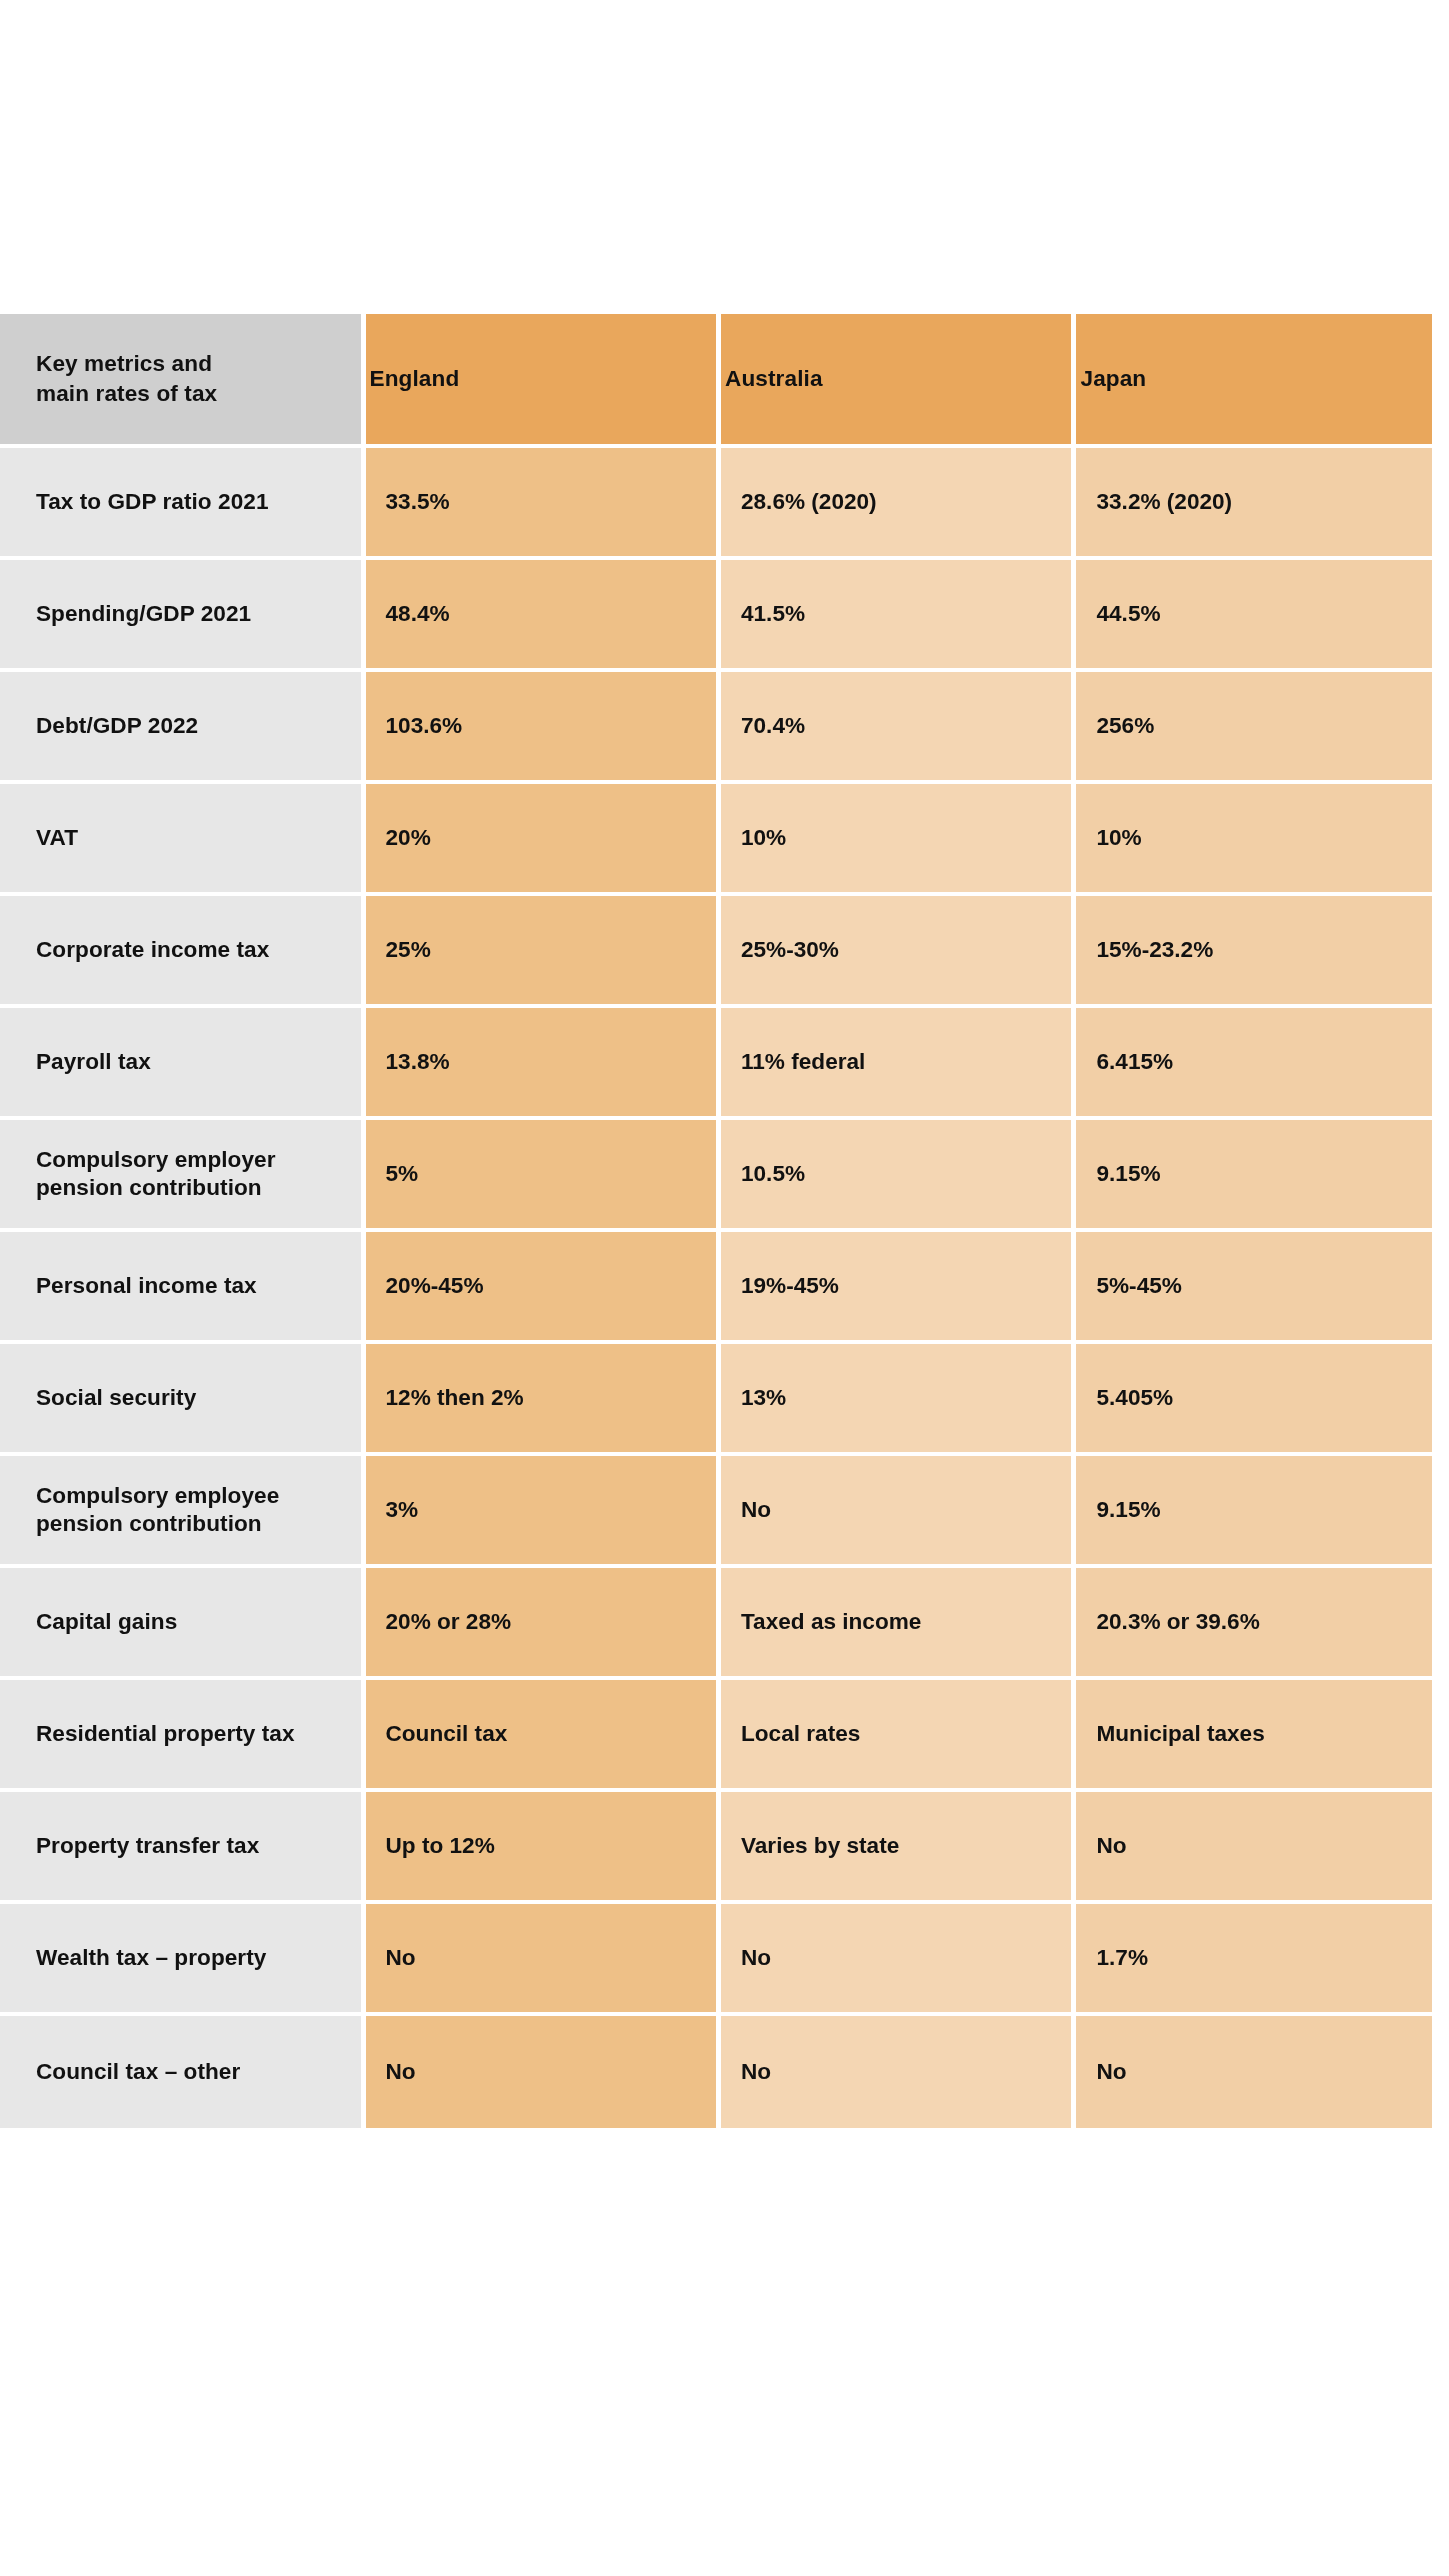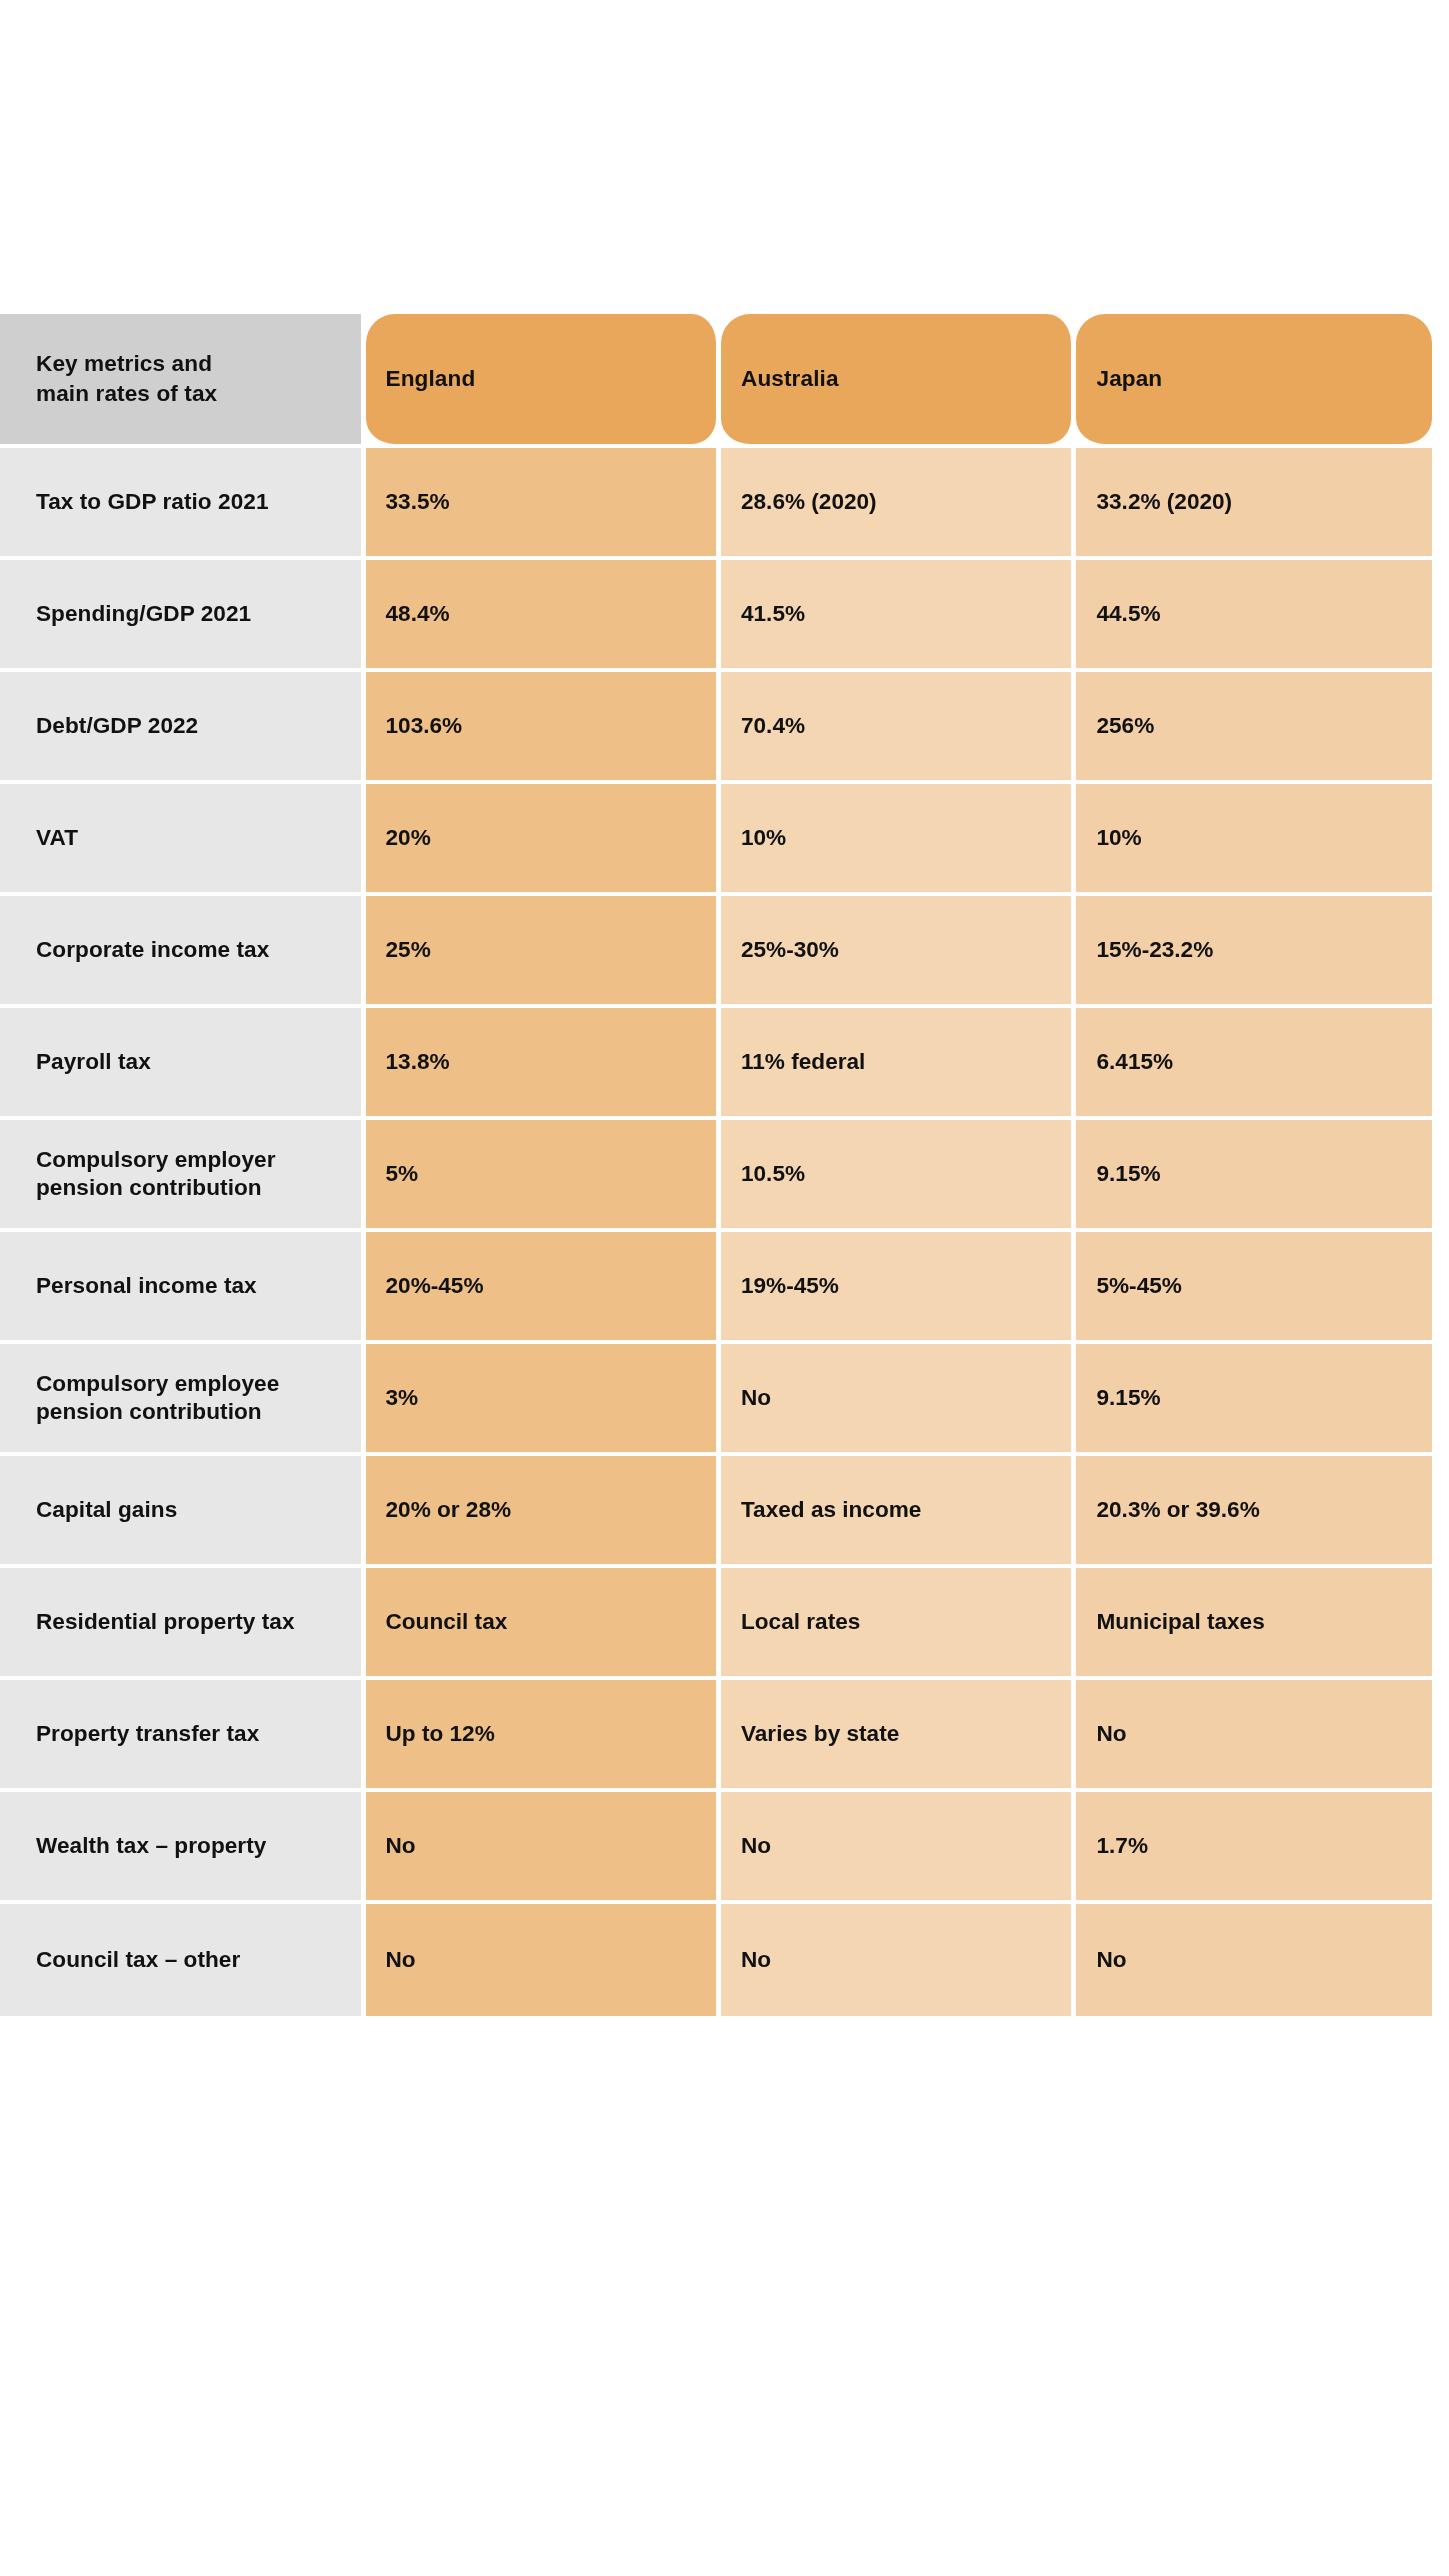--- a/index.html
+++ b/index.html
@@ -47,22 +47,21 @@
     text-align:left;
   }
   tr.head th.metric-head{
     background:#cfcfcf;
     padding-left:36px;
     padding-right:23.5px;
     margin-left:20px;
   }
   tr.head th.country-head{
     background:#e9a75c;
-    padding-left:20px;
-    border-radius:29px;
+    padding-left:4px;
   }
 
   
   tbody td{
     height:112px;
     font-size:22.6px;
     line-height:1.3;
     color:#111111;
   }
   td.metric{
@@ -158,20 +157,26 @@
           <td class="v-jpn">9.15%</td>
         </tr>
 
         <tr>
           <td class="metric">Personal income tax</td>
           <td class="v-eng">20%-45%</td>
           <td class="v-aus">19%-45%</td>
           <td class="v-jpn">5%-45%</td>
         </tr>
 
+        <tr>
+          <td class="metric">Social security</td>
+          <td class="v-eng">12% then 2%</td>
+          <td class="v-aus">13%</td>
+          <td class="v-jpn">5.405%</td>
+        </tr>
 
         <tr>
           <td class="metric twoline">
             <span>Compulsory employee</span><br>
             <span>pension contribution</span>
           </td>
           <td class="v-eng">3%</td>
           <td class="v-aus">No</td>
           <td class="v-jpn">9.15%</td>
         </tr>

